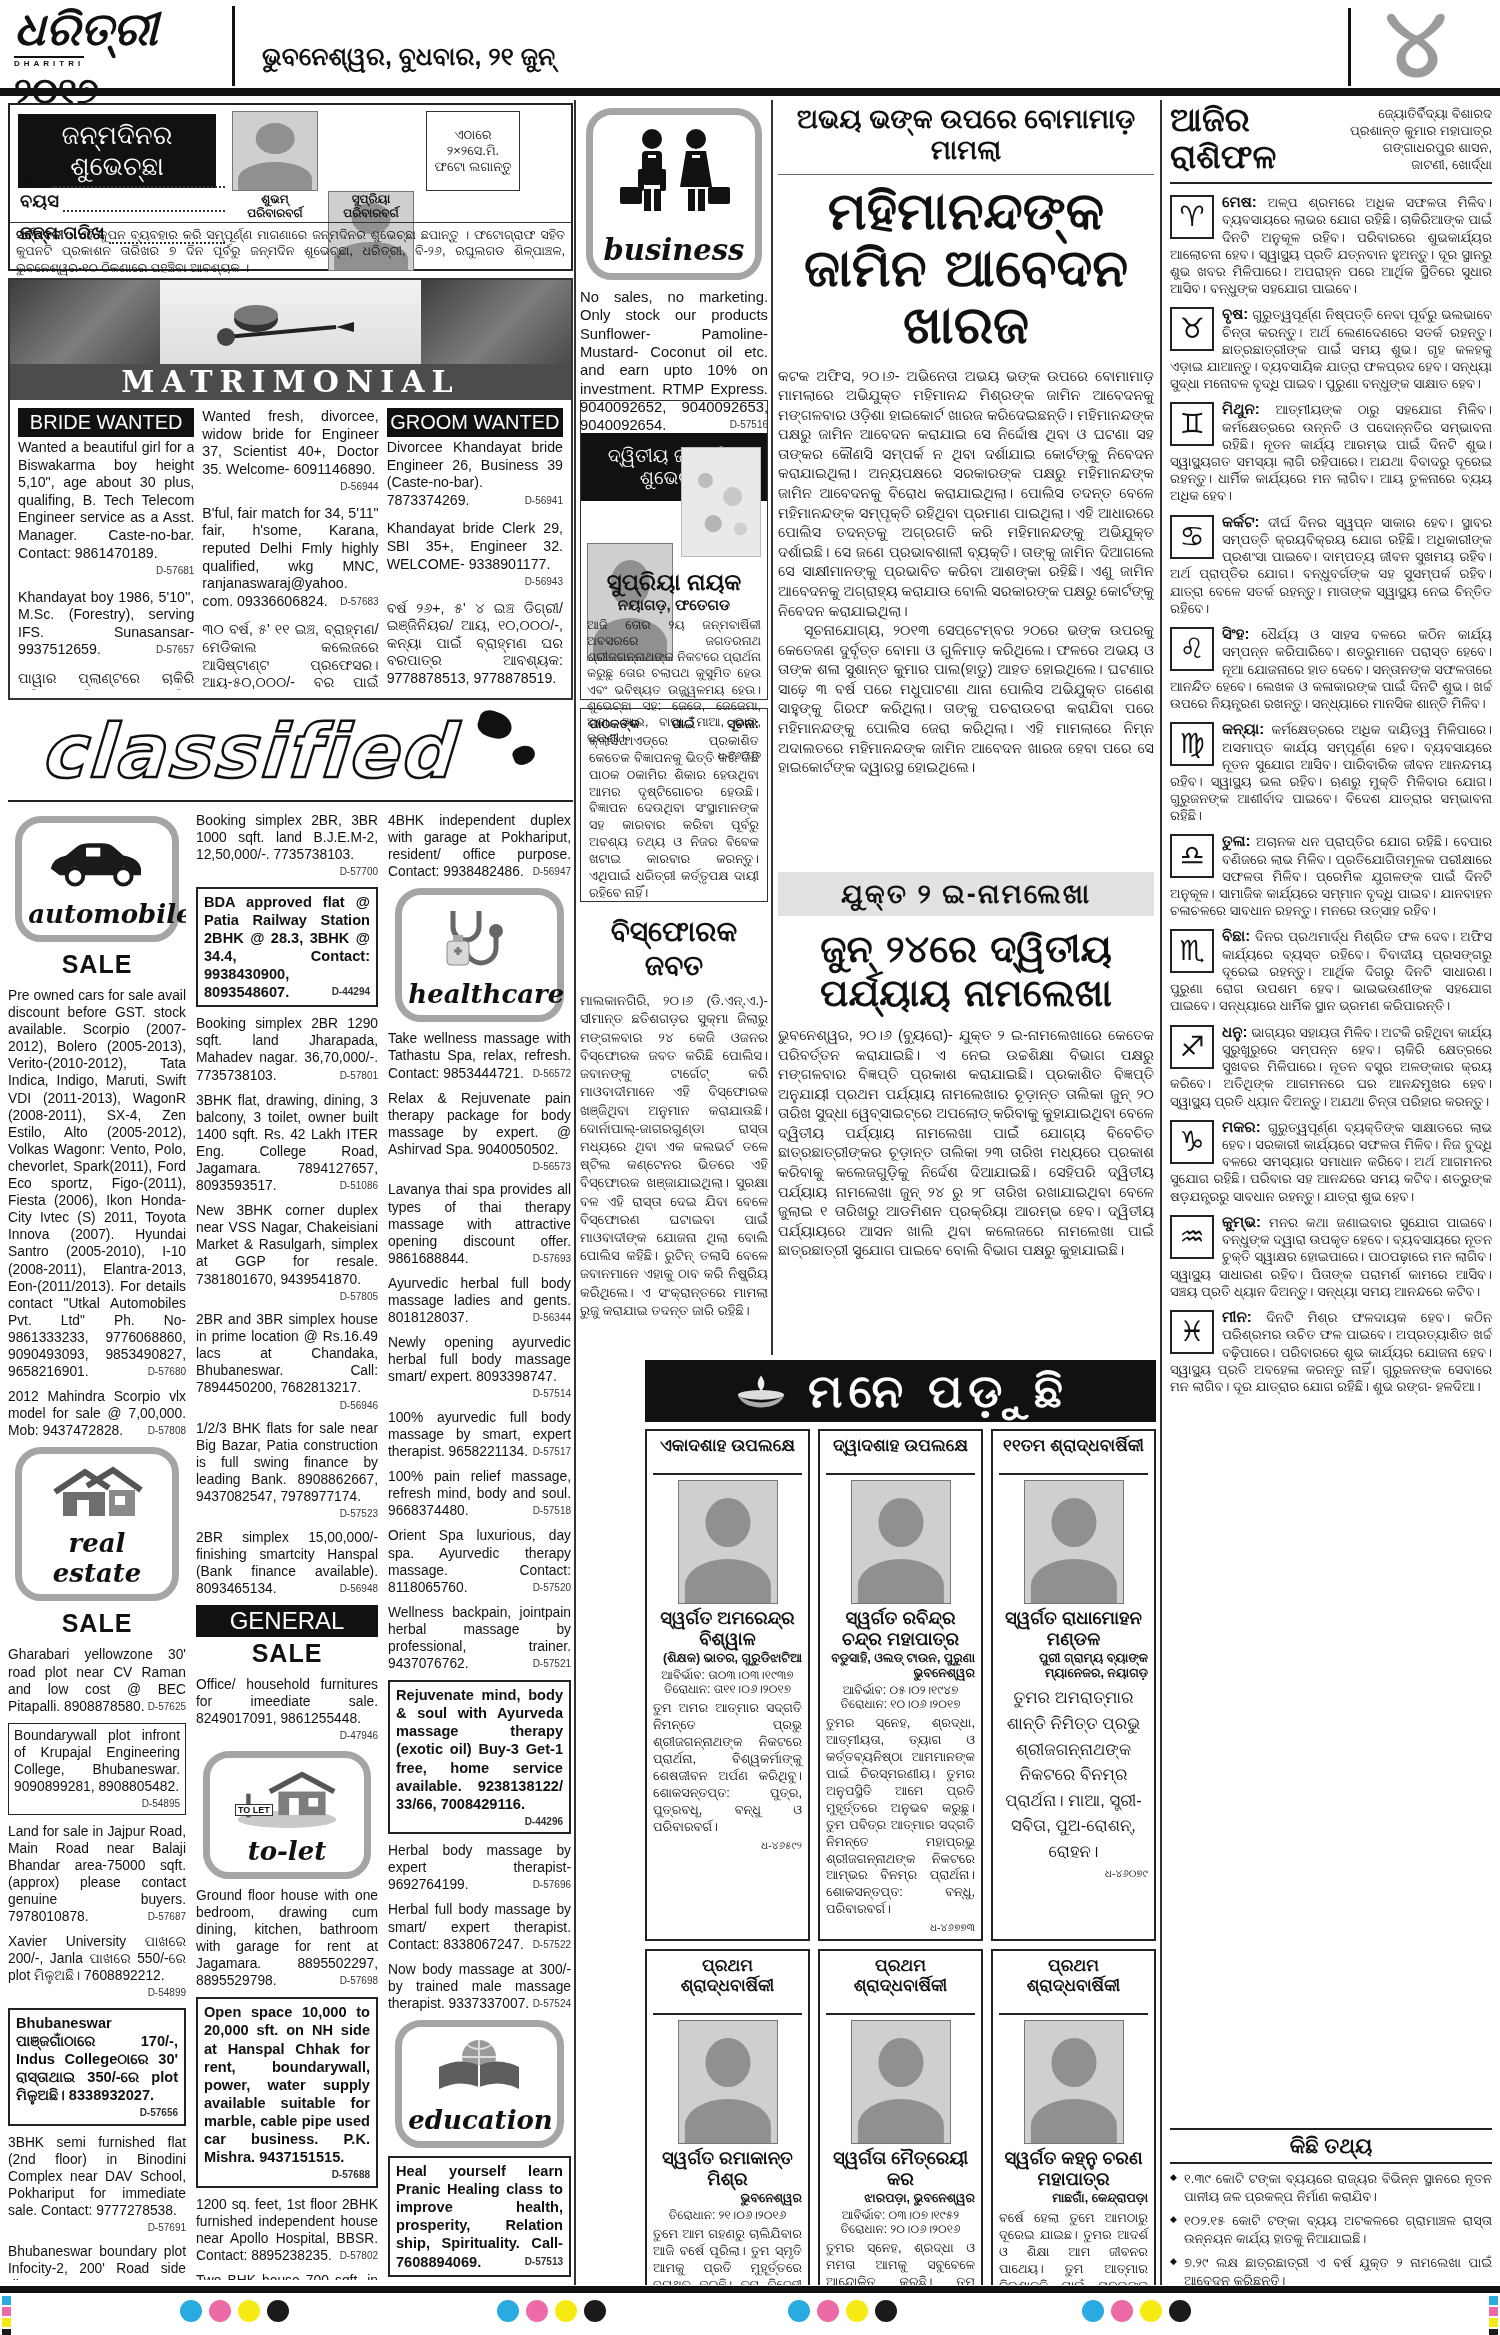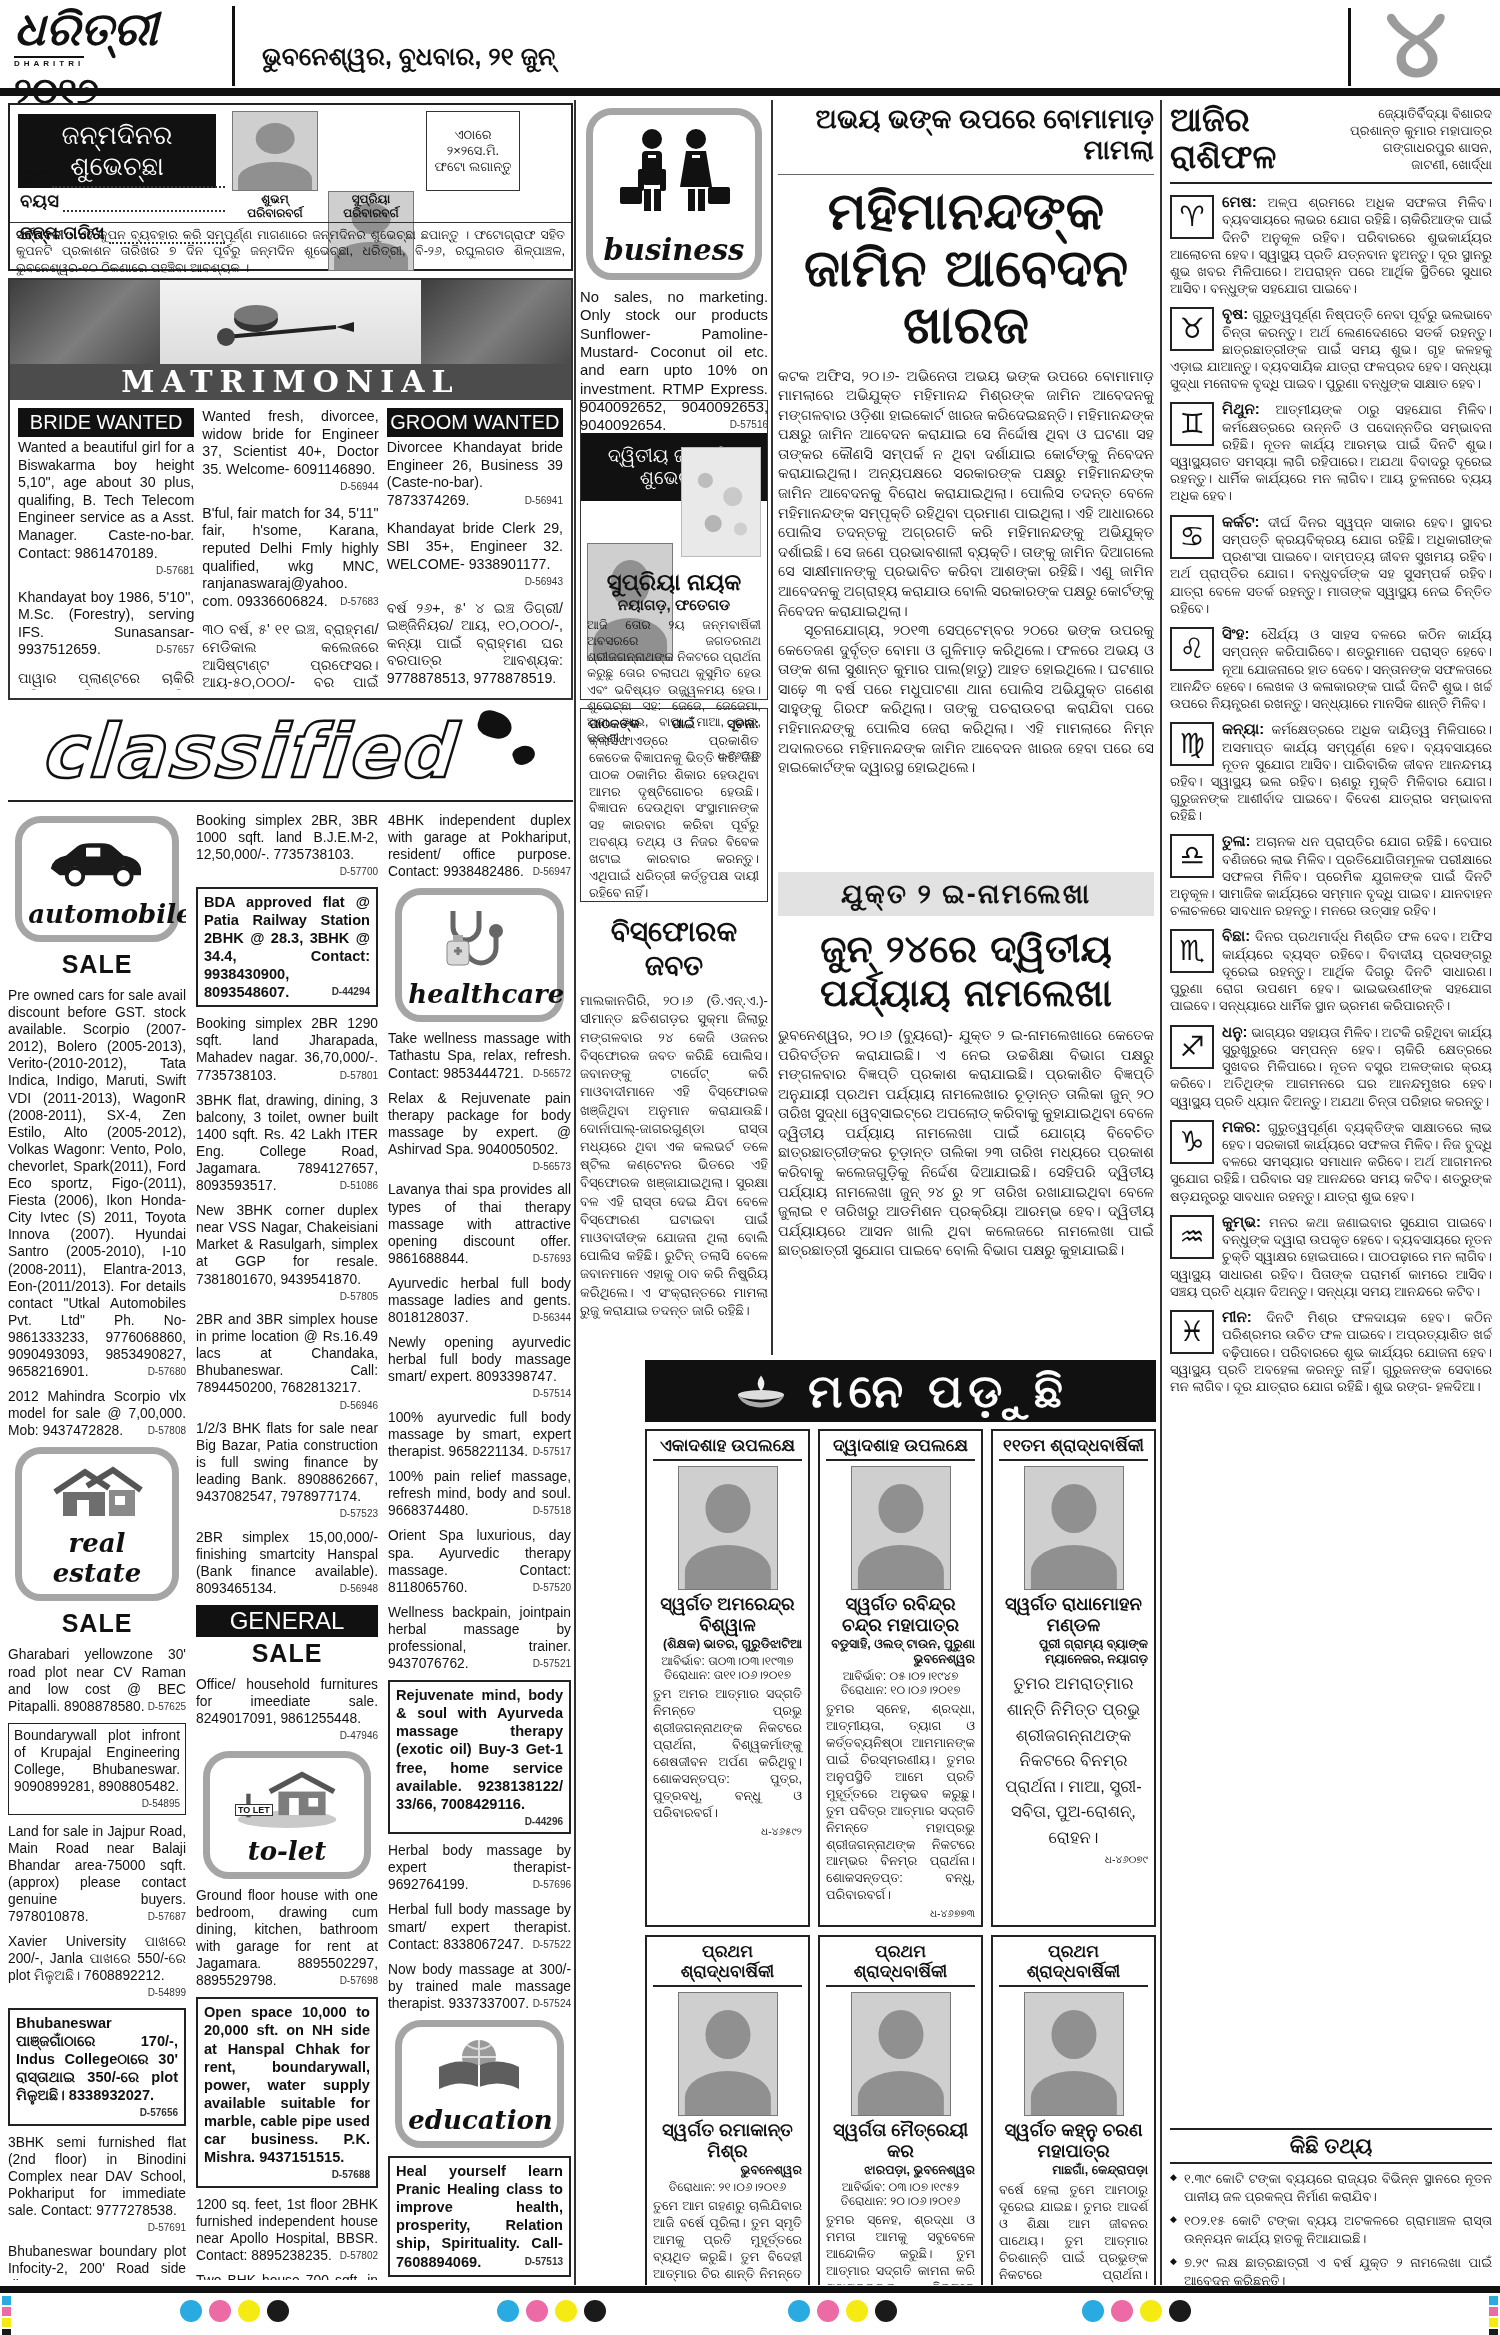--- a/index.html
+++ b/index.html
@@ -56,34 +56,34 @@
   .tolet-sign{position:absolute;left:4px;top:36px;background:#fff;border:1px solid #333;font-size:9px;font-weight:bold;padding:0 2px;}
   
   .bday2{border:1.5px solid #333;}
   .bday2 .hdr{font-size:19px;padding:12px 0;margin-top:32px;}
   .bday2 .nm{font-size:23px;font-weight:bold;text-align:center;margin-top:4px;}
   .bday2 .pl{font-size:15px;font-weight:bold;text-align:center;}
   .bday2 .msg{font-size:12.4px;line-height:1.3;text-align:justify;padding:3px 6px;}
   .flowers{background:#e9e9e9;background-image:radial-gradient(circle at 30% 30%,#bdbdbd 7px,transparent 8px),radial-gradient(circle at 65% 45%,#c9c9c9 9px,transparent 10px),radial-gradient(circle at 40% 70%,#b5b5b5 8px,transparent 9px),radial-gradient(circle at 75% 75%,#cfcfcf 6px,transparent 7px);border:1px solid #bbb;}
   .notice{border:1.5px solid #333;font-size:12.8px;line-height:1.32;padding:7px 8px;text-align:justify;}
   
-  .kicker{font-size:27px;font-weight:bold;text-align:right;padding-bottom:8px;border-bottom:1.5px solid #666;}
+  .kicker{font-size:27px;font-weight:bold;text-align:center;padding-bottom:8px;border-bottom:1.5px solid #666;}
   .head1{font-size:52px;font-weight:900;line-height:1.1;text-align:center;margin-top:8px;font-family:"DejaVu Sans",sans-serif;}
   .abody{font-size:14.4px;line-height:1.36;text-align:justify;}
   .abody p+p{text-indent:26px;}
   .band{background:#e2e2e2;font-size:27px;font-weight:bold;text-align:center;line-height:44px;letter-spacing:2px;}
   .head2{font-size:38px;font-weight:900;line-height:1.15;text-align:center;font-family:"DejaVu Sans",sans-serif;}
   .bhead2{font-size:28px;font-weight:900;text-align:center;line-height:1.2;}
   .blastbody{font-size:13.2px;line-height:1.38;text-align:justify;}
   
   .membanner{background:#111;color:#fff;display:flex;align-items:center;justify-content:center;gap:18px;}
   .membanner .mt{font-size:46px;font-weight:bold;letter-spacing:6px;}
   .obits{display:grid;grid-template-columns:1fr 1fr 1fr;gap:8px;margin-top:7px;}
   .obit{border:2px solid #222;padding:5px 6px;overflow:hidden;background:#fff;}
-  .obit .occ{font-size:17px;font-weight:bold;text-align:center;border-bottom:2px solid #222;padding-bottom:3px;margin-bottom:5px;}
+  .obit .occ{font-size:17px;font-weight:bold;text-align:center;border-bottom:2px solid #222;padding-bottom:17px;margin-bottom:5px;}
   .obit .oph{width:100px;height:124px;margin:2px auto 4px;}
   .obit .onm{font-size:18px;font-weight:bold;text-align:center;line-height:1.15;}
   .obit .osub{font-size:12.5px;font-weight:bold;text-align:right;margin-top:2px;}
   .obit .odt{font-size:12px;text-align:center;margin-top:2px;}
   .obit .omsg{font-size:12.8px;line-height:1.32;text-align:justify;margin-top:4px;}
   .obit.bigmsg .omsg{font-size:16.5px;line-height:1.55;text-align:center;}
   .obit .ocd{font-size:10.5px;text-align:right;margin-top:3px;}
   
   .hhead{display:flex;justify-content:space-between;border-bottom:2px solid #222;padding-bottom:6px;}
   .htitle{font-size:33px;font-weight:900;line-height:1.12;}

